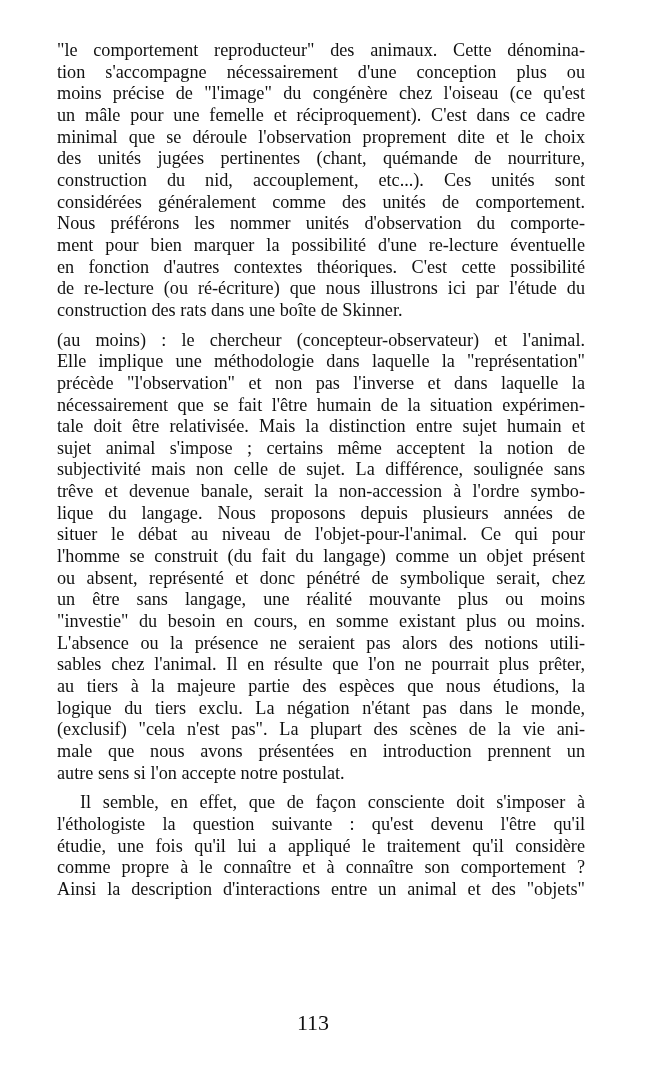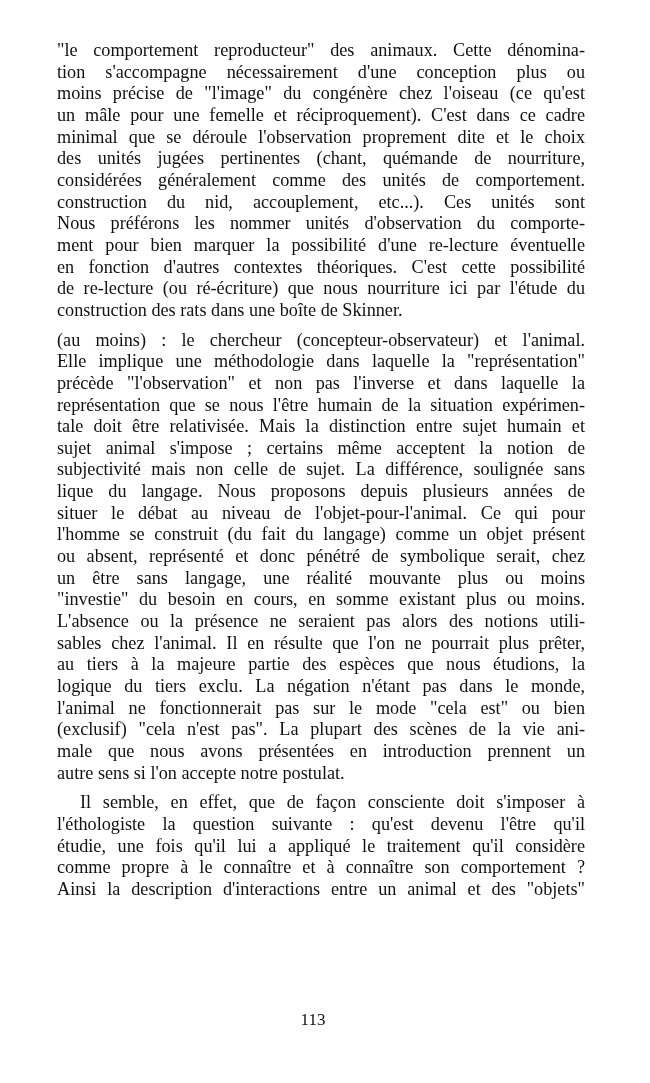--- a/index.html
+++ b/index.html
@@ -49,67 +49,67 @@
   .indent-line {
     padding-left: 23px;
   }
   .page-number {
     position: absolute;
     left: 0;
     width: 650px;
     top: 1010px;
     text-align: center;
     font-family: "Liberation Serif", "DejaVu Serif", serif;
-    font-size: 17px;
+    font-size: 22px;
     color: #111111;
   }
   .page-number span {
     position: relative;
     left: -12px;
   }
 </style>
 </head>
 <body>
 
 <div class="page">
   <div class="text-block" id="text-block">
       <div class="para">
         <span class="line">"le comportement reproducteur" des animaux. Cette dénomina-</span>
         <span class="line">tion s'accompagne nécessairement d'une conception plus ou</span>
         <span class="line">moins précise de "l'image" du congénère chez l'oiseau (ce qu'est</span>
         <span class="line">un mâle pour une femelle et réciproquement). C'est dans ce cadre</span>
         <span class="line">minimal que se déroule l'observation proprement dite et le choix</span>
         <span class="line">des unités jugées pertinentes (chant, quémande de nourriture,</span>
+        <span class="line">construction du nid, accouplement, etc...). Ces unités sont</span>
         <span class="line">considérées généralement comme des unités de comportement.</span>
-        <span class="line">construction du nid, accouplement, etc...). Ces unités sont</span>
         <span class="line">Nous préférons les nommer unités d'observation du comporte-</span>
         <span class="line">ment pour bien marquer la possibilité d'une re-lecture éventuelle</span>
         <span class="line">en fonction d'autres contextes théoriques. C'est cette possibilité</span>
-        <span class="line">de re-lecture (ou ré-écriture) que nous nourriture ici par l'étude du</span>
+        <span class="line">de re-lecture (ou ré-écriture) que nous illustrons ici par l'étude du</span>
         <span class="line last">construction des rats dans une boîte de Skinner.</span>
       </div>
       <div class="para">
         <span class="line">(au moins) : le chercheur (concepteur-observateur) et l'animal.</span>
         <span class="line">Elle implique une méthodologie dans laquelle la "représentation"</span>
         <span class="line">précède "l'observation" et non pas l'inverse et dans laquelle la</span>
-        <span class="line">représentation que se nous l'être humain de la situation expérimen-</span>
+        <span class="line">nécessairement que se fait l'être humain de la situation expérimen-</span>
         <span class="line">tale doit être relativisée. Mais la distinction entre sujet humain et</span>
         <span class="line">sujet animal s'impose ; certains même acceptent la notion de</span>
         <span class="line">subjectivité mais non celle de sujet. La différence, soulignée sans</span>
+        <span class="line">trêve et devenue banale, serait la non-accession à l'ordre symbo-</span>
         <span class="line">lique du langage. Nous proposons depuis plusieurs années de</span>
         <span class="line">situer le débat au niveau de l'objet-pour-l'animal. Ce qui pour</span>
         <span class="line">l'homme se construit (du fait du langage) comme un objet présent</span>
         <span class="line">ou absent, représenté et donc pénétré de symbolique serait, chez</span>
         <span class="line">un être sans langage, une réalité mouvante plus ou moins</span>
         <span class="line">"investie" du besoin en cours, en somme existant plus ou moins.</span>
         <span class="line">L'absence ou la présence ne seraient pas alors des notions utili-</span>
         <span class="line">sables chez l'animal. Il en résulte que l'on ne pourrait plus prêter,</span>
         <span class="line">au tiers à la majeure partie des espèces que nous étudions, la</span>
         <span class="line">logique du tiers exclu. La négation n'étant pas dans le monde,</span>
-        <span class="line">l'animal ne fonctionnerait pas sur le mode "cela est" ou bien</span>
         <span class="line">(exclusif) "cela n'est pas". La plupart des scènes de la vie ani-</span>
         <span class="line">male que nous avons présentées en introduction prennent un</span>
         <span class="line last">autre sens si l'on accepte notre postulat.</span>
       </div>
       <div class="para">
         <span class="line indent-line">Il semble, en effet, que de façon consciente doit s'imposer à</span>
         <span class="line">l'éthologiste la question suivante : qu'est devenu l'être qu'il</span>
         <span class="line">étudie, une fois qu'il lui a appliqué le traitement qu'il considère</span>
         <span class="line">comme propre à le connaître et à connaître son comportement ?</span>
         <span class="line">Ainsi la description d'interactions entre un animal et des "objets"</span>

